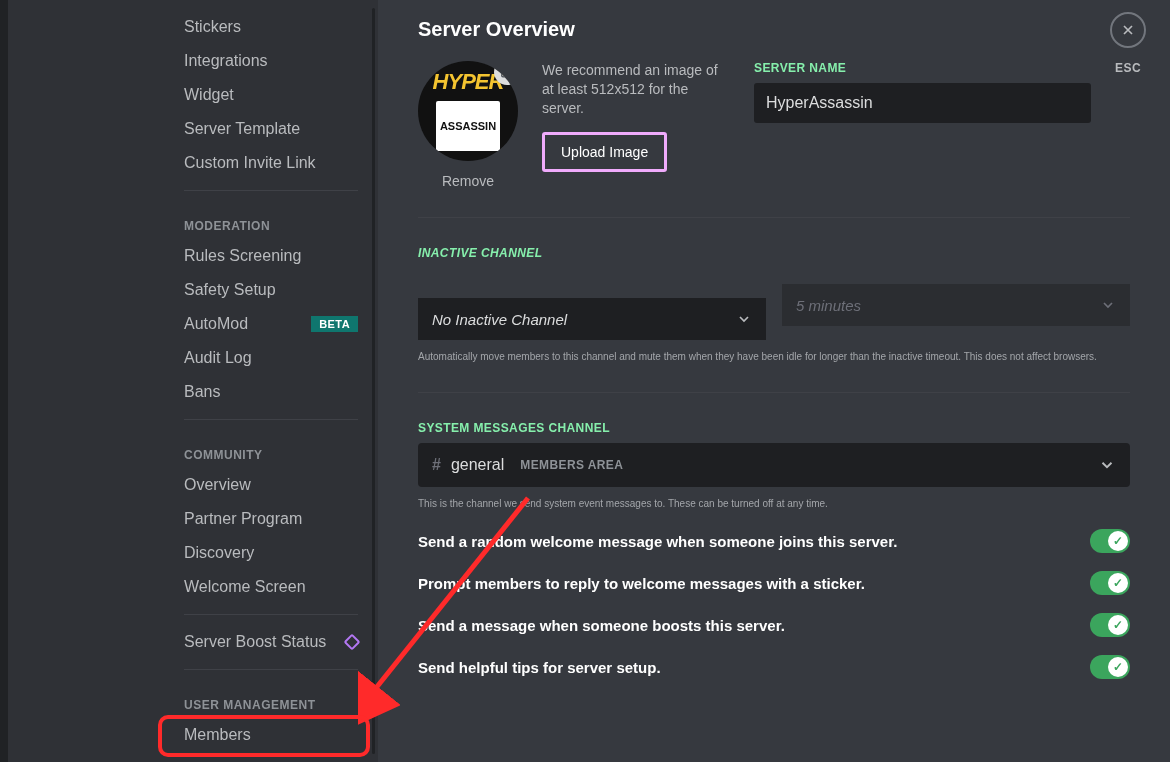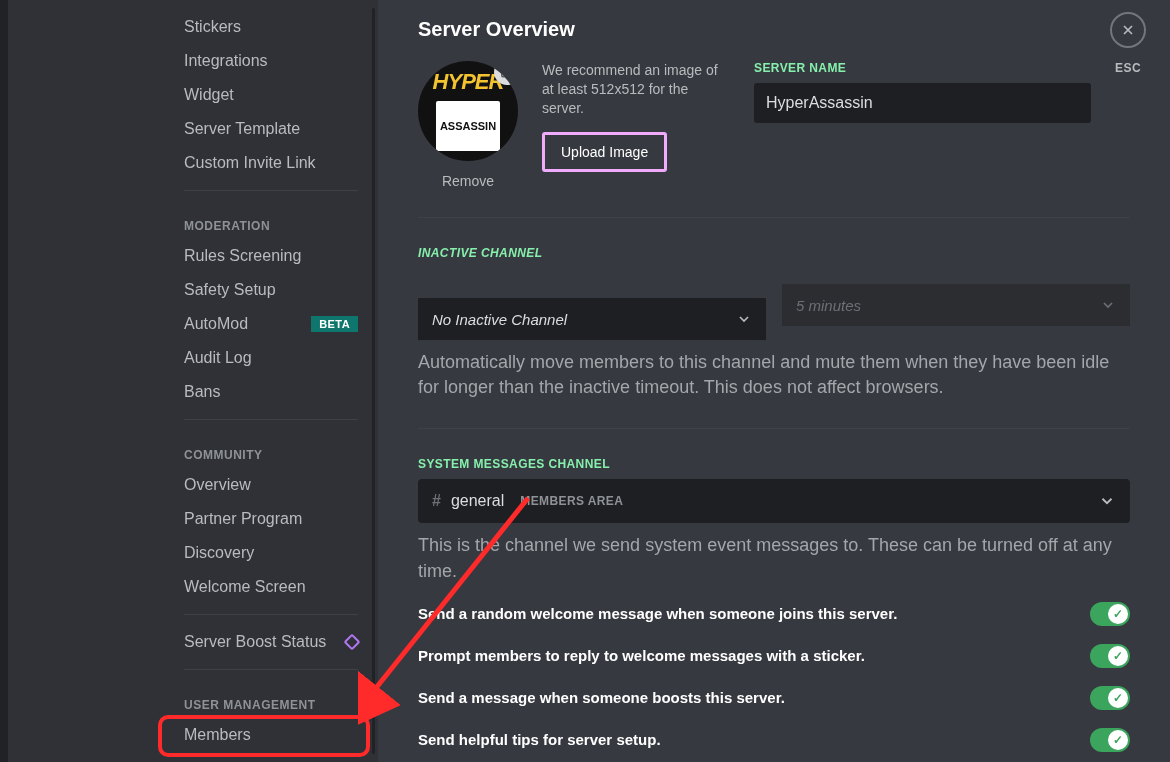--- a/index.html
+++ b/index.html
@@ -128,21 +128,21 @@
   .hr { height:1px; background:#3f4147; margin:28px 0;}
   .two-col { display:flex; gap:16px;font-style:italic;}
   .col { flex:1;}
   .select {
     background:#1e1f22; color:#dcddde;
     border-radius:0; height:42px;
     display:flex; align-items:center; justify-content:space-between;
     padding:0 14px; font-size:15px; cursor:pointer;margin-top:38px;
   }
   .select.disabled { background:#2b2d31; color:#6d6f78; cursor:default;}
-  .help { color:#a3a6aa; font-size:18px; line-height:1.4; margin-top:10px;}
+  .help { color:#a3a6aa; font-size:10px; line-height:1.4; margin-top:10px;}
   .sys-select {
     background:#1e1f22; border-radius:4px; height:44px;
     display:flex; align-items:center; padding:0 14px; gap:10px;
     cursor:pointer;
   }
   .hash { color:#6d6f78; font-weight:700;}
   .sys-cat { color:#8e9297; font-size:12px; font-weight:700; letter-spacing:0.4px; margin-left:6px;}
   .chev { color:#b9bbbe; margin-left:auto;}
   .toggle-row {
     display:flex; align-items:center; justify-content:space-between;

